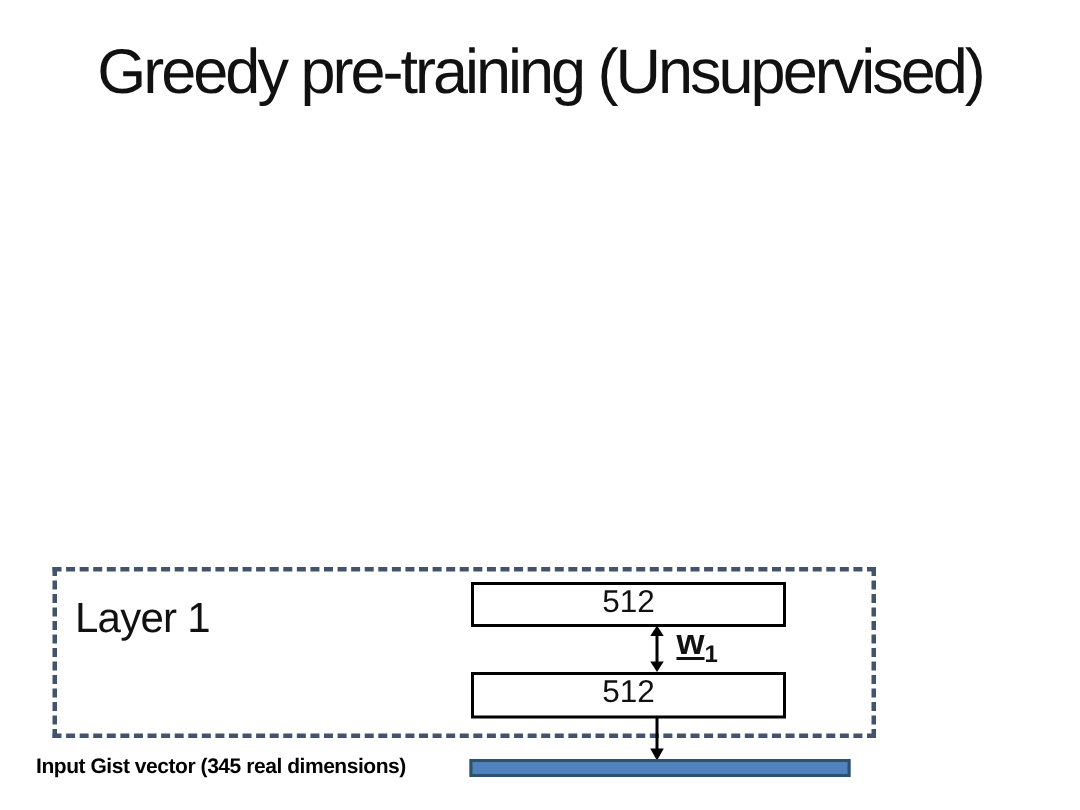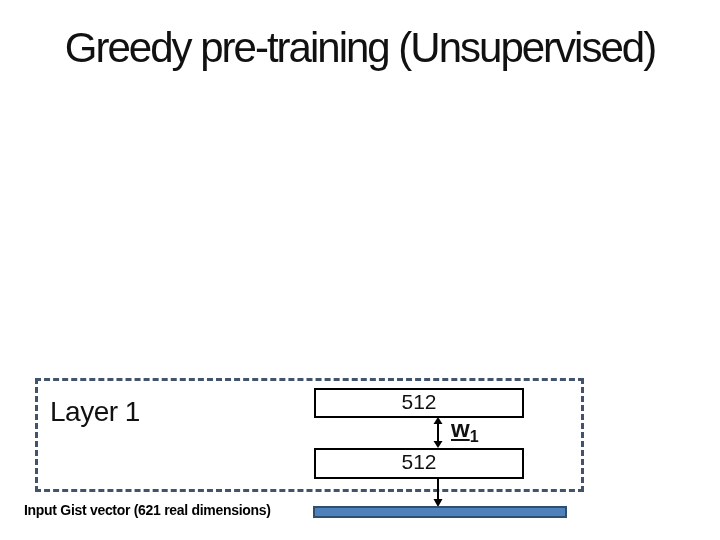--- a/index.html
+++ b/index.html
@@ -119,15 +119,15 @@
     <span>512</span>
   </div>
 
   <svg class="arrow down" width="16" height="29" viewBox="0 0 16 29">
     <line x1="8" y1="0" x2="8" y2="22"></line>
     <polygon points="8,29 3.5,21 12.5,21"></polygon>
   </svg>
 
   <div class="input-bar"></div>
 
-  <div class="input-label">Input Gist vector (621 real dimensions)</div>
+  <div class="input-label">Input Gist vector (345 real dimensions)</div>
 
 </div>
 
 </body></html>

